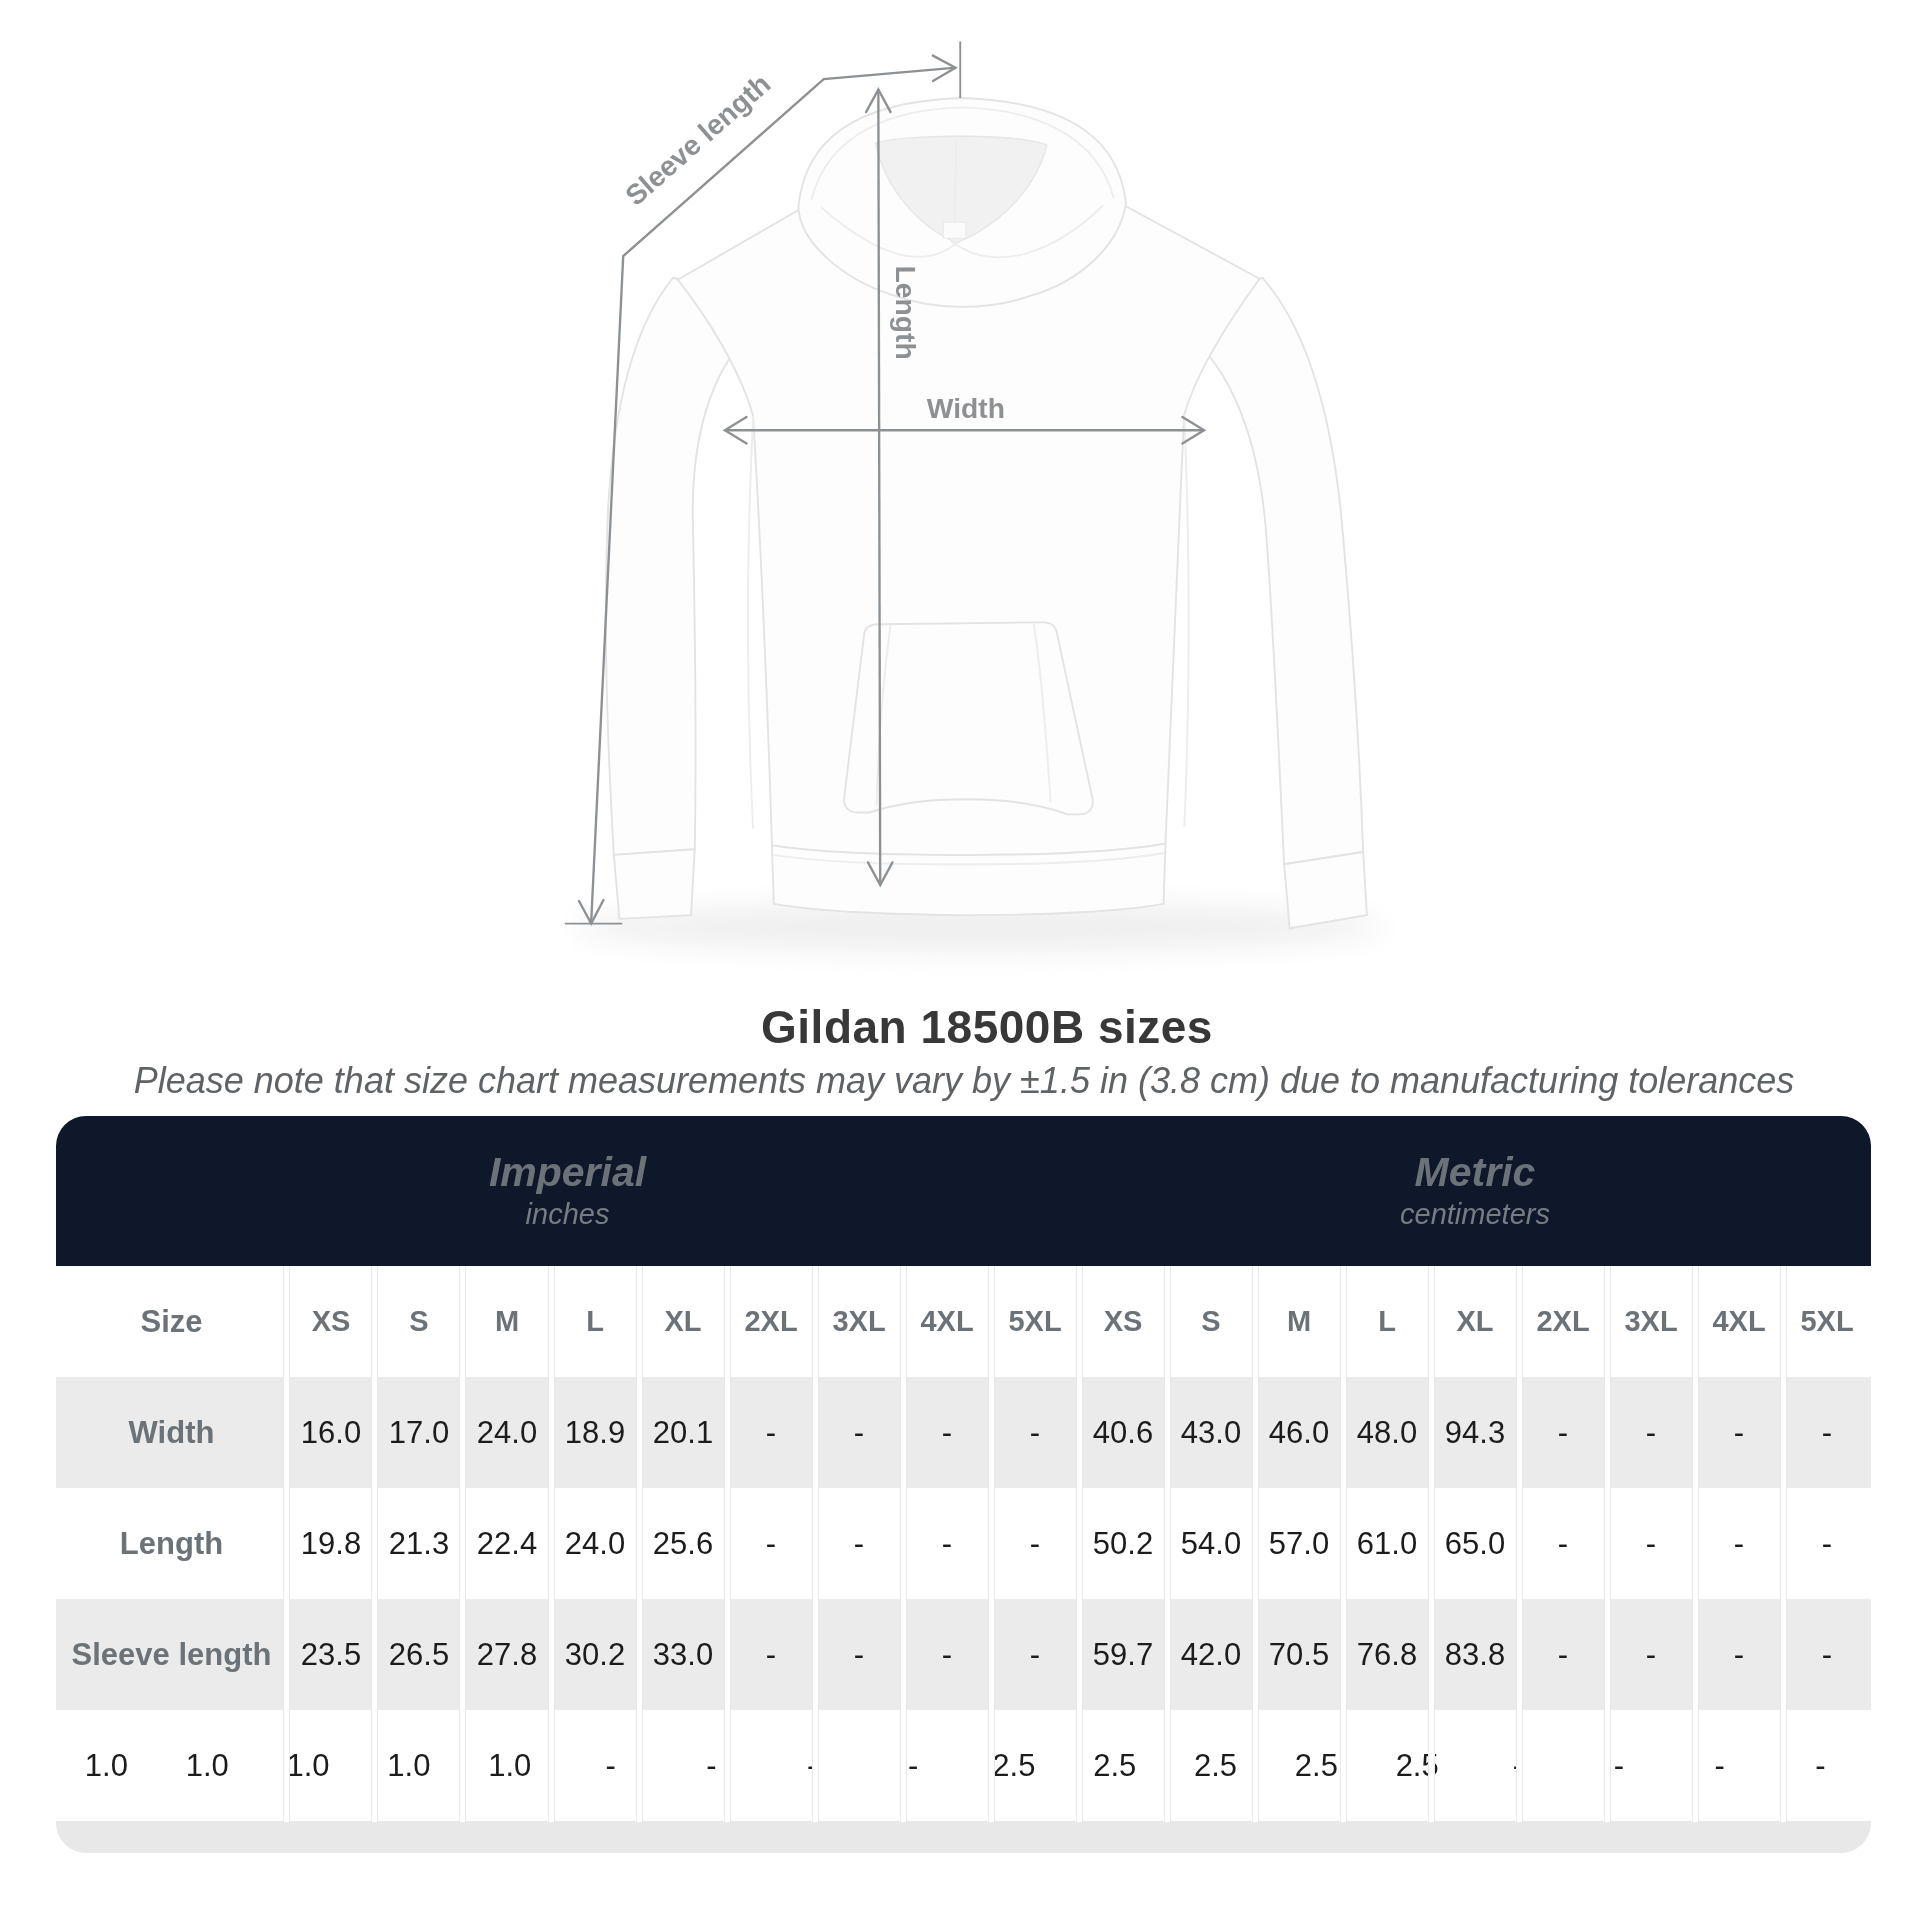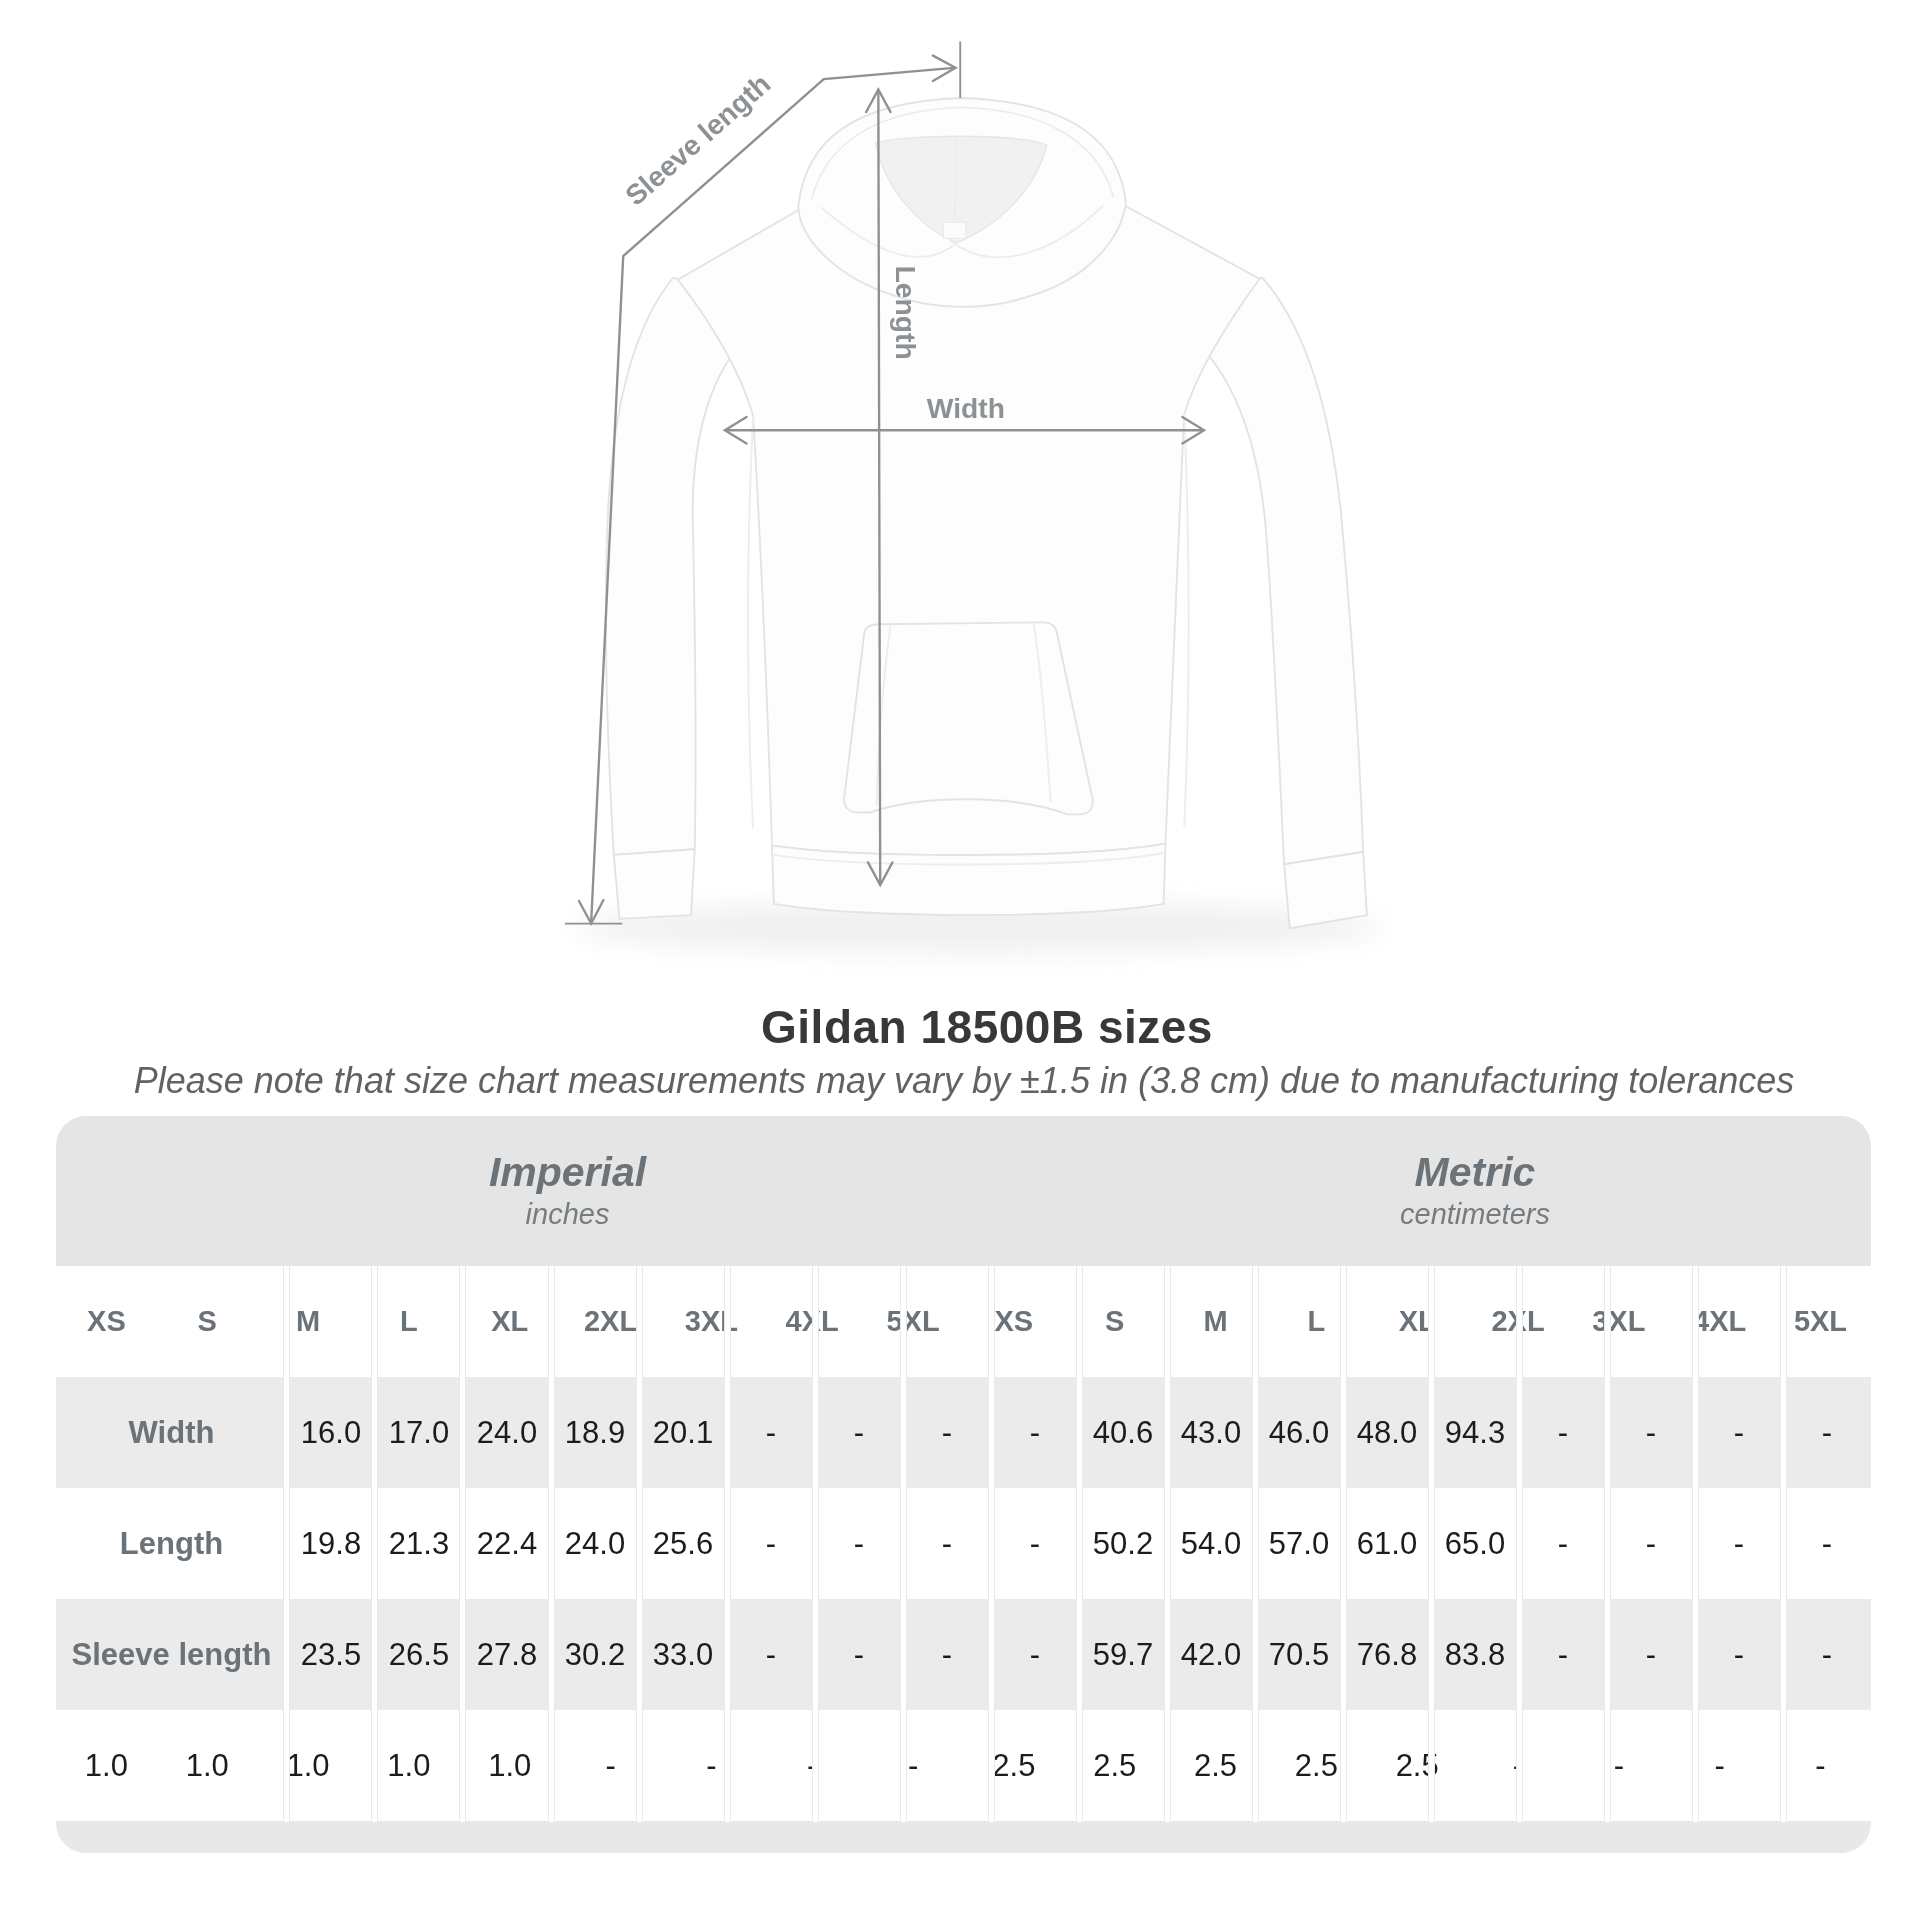--- a/index.html
+++ b/index.html
@@ -17,21 +17,21 @@
   .mhead{fill:none;stroke:#8d9194;stroke-width:2.5;stroke-linecap:round;}
   .mlabel{font-weight:bold;font-size:30px;fill:#8d9194;}
   
   .title{position:absolute;top:1000px;left:0;width:1928px;text-align:center;
     font-size:46px;font-weight:bold;color:#383838;margin:0;letter-spacing:0.5px;padding-left:23px;}
   .subtitle{position:absolute;top:1060px;left:0;width:1928px;text-align:center;
     font-size:36px;font-style:italic;color:#606366;margin:0;}
   
   .size-table{position:absolute;top:1116px;left:56px;width:1815px;height:737px;
     background:#ffffff;border-radius:30px;overflow:hidden;}
-  .band{display:flex;height:150px;background:#e5e5e5;}
+  .band{display:flex;height:150px;background:#0f172a;}
   .band-half{display:flex;flex-direction:column;align-items:center;justify-content:center;}
   .band-left{width:1023px;}
   .band-right{flex:1;}
   .group-name{font-size:41px;font-weight:bold;font-style:italic;color:#6b7379;line-height:1.15;}
   .group-unit{font-size:29px;font-style:italic;color:#767d82;line-height:1.3;}
   .trow{display:flex;}
   .size-row{height:111px;background:#ffffff;}
   .trow.data{height:111px;background:#ffffff;}
   .trow.data.alt{background:#ebebeb;}
   .tlabel{width:231px;flex:none;display:flex;align-items:center;justify-content:center;
@@ -119,20 +119,21 @@
       <div class="group-name">Imperial</div>
       <div class="group-unit">inches</div>
     </div>
     <div class="band-half band-right">
       <div class="group-name">Metric</div>
       <div class="group-unit">centimeters</div>
     </div>
   </div>
 
   <div class="trow size-row" id="size-row">
+    <div class="tlabel">Size</div>
 
   <div class="tcell head">XS</div>
       <div class="tcell head">S</div>
       <div class="tcell head">M</div>
       <div class="tcell head">L</div>
       <div class="tcell head">XL</div>
       <div class="tcell head">2XL</div>
       <div class="tcell head">3XL</div>
       <div class="tcell head">4XL</div>
       <div class="tcell head">5XL</div>

